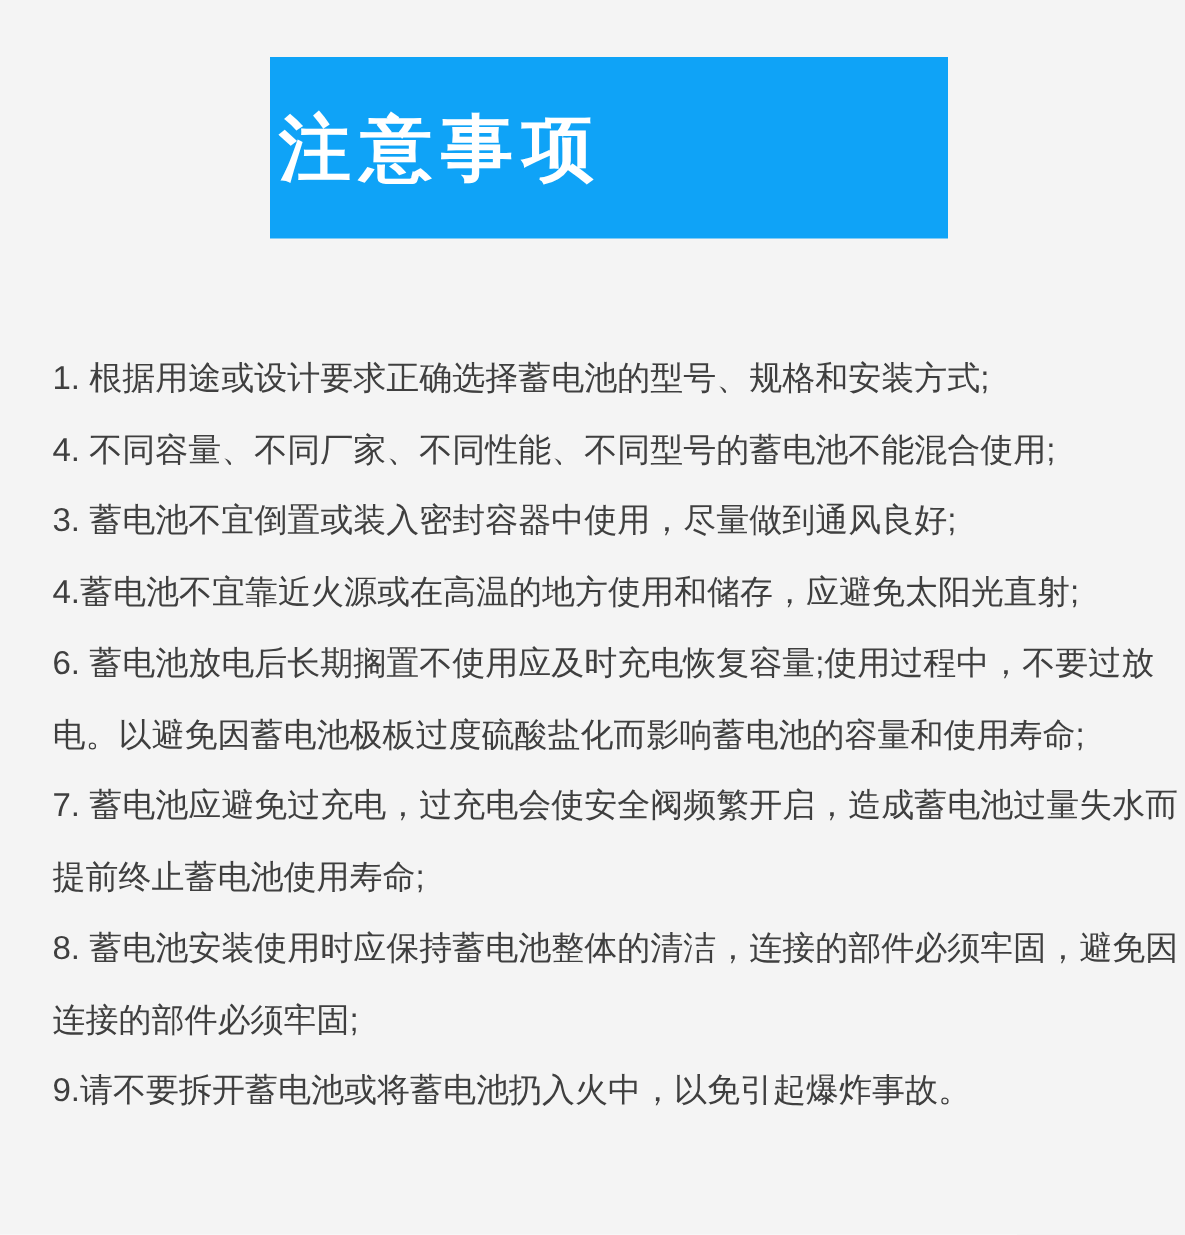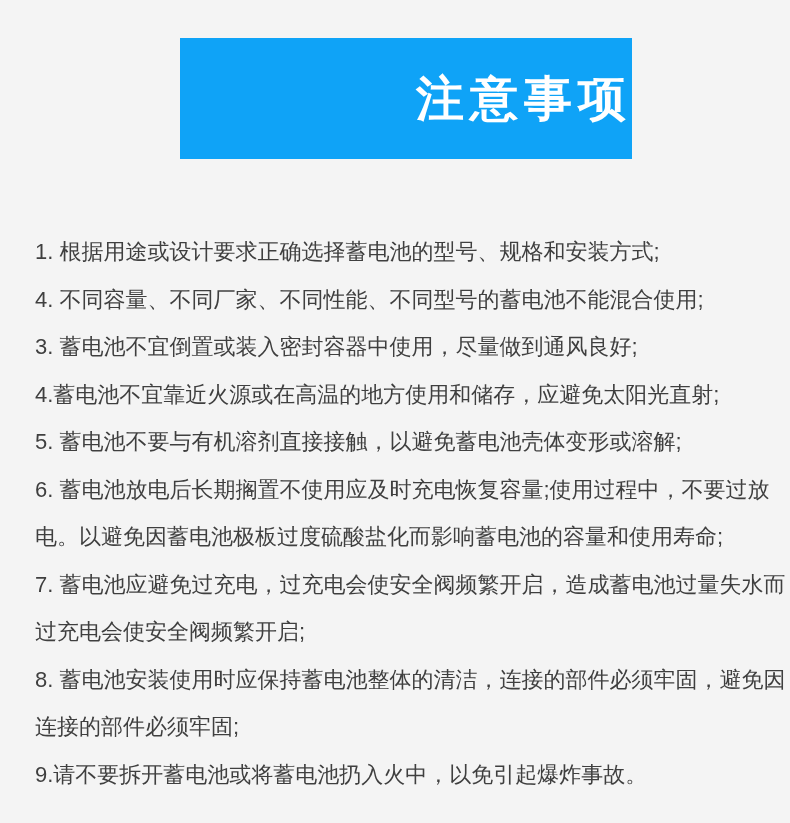--- a/index.html
+++ b/index.html
@@ -24,21 +24,21 @@
   }
   .banner {
     position: absolute;
     left: 180px;
     top: 38px;
     width: 452px;
     height: 121px;
     background: var(--banner-bg, #0fa3f7);
     display: flex;
     align-items: center;
-    justify-content: flex-end;
+    justify-content: flex-start;
   }
   .banner-title {
     color: var(--title-text, #ffffff);
     font-size: 48px;
     font-weight: bold;
     letter-spacing: 6px;
     text-indent: 6px;
     white-space: nowrap;
   }
   .content {
@@ -62,23 +62,22 @@
 
   <div class="banner">
     <span class="banner-title">注意事项</span>
   </div>
 
   <div class="content">
     <div class="notice-line">1. 根据用途或设计要求正确选择蓄电池的型号、规格和安装方式;</div>
     <div class="notice-line">4. 不同容量、不同厂家、不同性能、不同型号的蓄电池不能混合使用;</div>
     <div class="notice-line">3. 蓄电池不宜倒置或装入密封容器中使用，尽量做到通风良好;</div>
     <div class="notice-line">4.蓄电池不宜靠近火源或在高温的地方使用和储存，应避免太阳光直射;</div>
-    <div class="notice-line">5. 蓄电池不要与有机溶剂直接接触，以避免蓄电池壳体变形或溶解;</div>
     <div class="notice-line">6. 蓄电池放电后长期搁置不使用应及时充电恢复容量;使用过程中，不要过放</div>
     <div class="notice-line">电。以避免因蓄电池极板过度硫酸盐化而影响蓄电池的容量和使用寿命;</div>
     <div class="notice-line">7. 蓄电池应避免过充电，过充电会使安全阀频繁开启，造成蓄电池过量失水而</div>
-    <div class="notice-line">过充电会使安全阀频繁开启;</div>
+    <div class="notice-line">提前终止蓄电池使用寿命;</div>
     <div class="notice-line">8. 蓄电池安装使用时应保持蓄电池整体的清洁，连接的部件必须牢固，避免因</div>
     <div class="notice-line">连接的部件必须牢固;</div>
     <div class="notice-line">9.请不要拆开蓄电池或将蓄电池扔入火中，以免引起爆炸事故。</div>
   </div>
 
 </div>
 
 </body></html>

